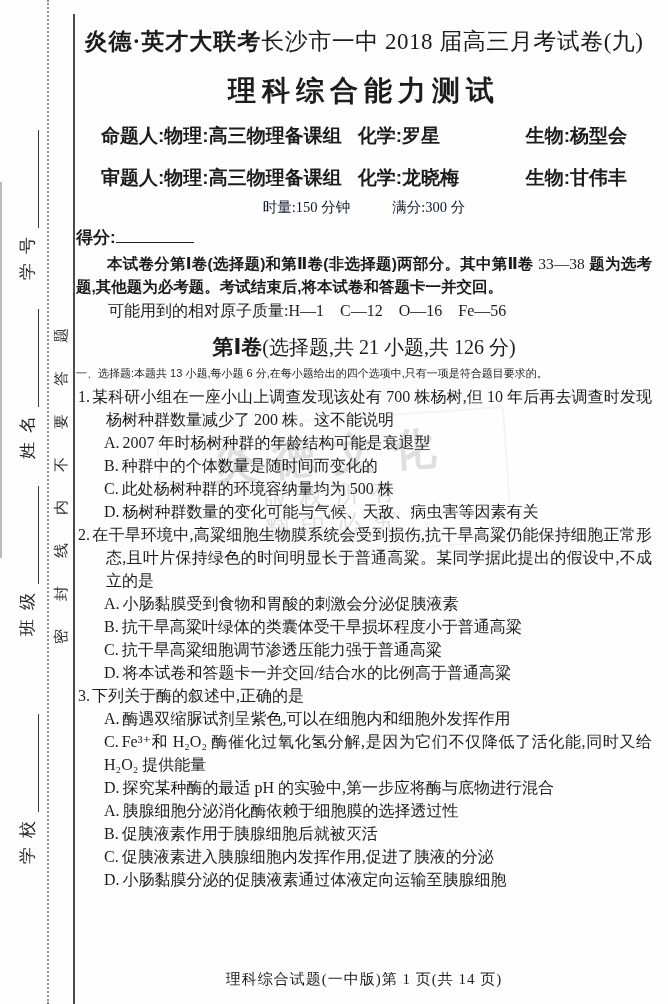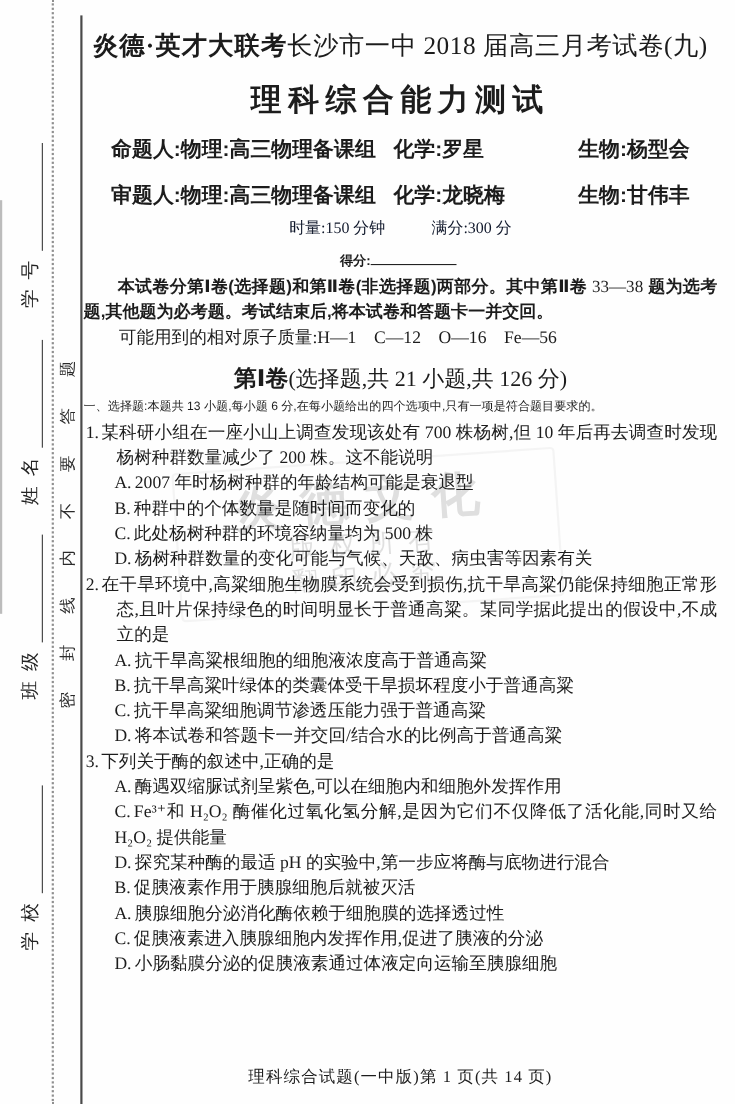--- a/index.html
+++ b/index.html
@@ -73,22 +73,22 @@
     margin-top:13px;
     display:grid; grid-template-columns:auto 152px auto;
     column-gap:26px; row-gap:7px;
     justify-content:center;
     font-weight:700; font-size:19px; white-space:nowrap;gap:16px;
   }
 
   .meta-row { margin-top:7px; text-align:center; font-size:14.5px; color:#0f172a; }
   .meta-row .gap { display:inline-block; width:42px; }
 
-  .score-row { margin-top:9px; text-align:center; padding-right:4px;
-    font-weight:700; font-size:12px; }
+  .score-row { margin-top:9px; text-align:left; padding-right:4px;
+    font-weight:700; font-size:17px; }
   .score-blank { display:inline-block; width:78px; border-bottom:1.6px solid #222; height:14px; }
 
   .notice {
     margin-top:3px; font-weight:700; font-size:15.5px; line-height:23px;
     text-align:justify; text-indent:2em;
   }
   .notice .range { font-family:"Liberation Serif","DejaVu Serif",serif; font-weight:400; }
 
   .atomic { font-size:16px; line-height:23px; text-indent:2em; margin-top:1px; }
 
@@ -192,38 +192,38 @@
       <div class="opt"><span class="opt-label">A.</span><span>2007 年时杨树种群的年龄结构可能是衰退型</span></div>
       <div class="opt"><span class="opt-label">B.</span><span>种群中的个体数量是随时间而变化的</span></div>
       <div class="opt"><span class="opt-label">C.</span><span>此处杨树种群的环境容纳量均为 500 株</span></div>
       <div class="opt"><span class="opt-label">D.</span><span>杨树种群数量的变化可能与气候、天敌、病虫害等因素有关</span></div>
     </div>
 
     <div class="q">
       <div class="q-stem">
         <span class="q-num">2.</span><span>在干旱环境中,高粱细胞生物膜系统会受到损伤,抗干旱高粱仍能保持细胞正常形态,且叶片保持绿色的时间明显长于普通高粱。某同学据此提出的假设中,不成立的是</span>
       </div>
-      <div class="opt"><span class="opt-label">A.</span><span>抗干旱高粱根细胞的细胞液浓度高于普通高粱</span></div>
+      <div class="opt"><span class="opt-label">A.</span><span>小肠黏膜受到食物和胃酸的刺激会分泌促胰液素</span></div>
       <div class="opt"><span class="opt-label">B.</span><span>抗干旱高粱叶绿体的类囊体受干旱损坏程度小于普通高粱</span></div>
       <div class="opt"><span class="opt-label">C.</span><span>抗干旱高粱细胞调节渗透压能力强于普通高粱</span></div>
       <div class="opt"><span class="opt-label">D.</span><span>将本试卷和答题卡一并交回/结合水的比例高于普通高粱</span></div>
     </div>
 
     <div class="q">
       <div class="q-stem">
         <span class="q-num">3.</span><span>下列关于酶的叙述中,正确的是</span>
       </div>
       <div class="opt"><span class="opt-label">A.</span><span>酶遇双缩脲试剂呈紫色,可以在细胞内和细胞外发挥作用</span></div>
       <div class="opt"><span class="opt-label">C.</span><span>Fe³⁺和 H₂O₂ 酶催化过氧化氢分解,是因为它们不仅降低了活化能,同时又给 H₂O₂ 提供能量</span></div>
       <div class="opt"><span class="opt-label">D.</span><span>探究某种酶的最适 pH 的实验中,第一步应将酶与底物进行混合</span></div>
     </div>
 
     <div class="q">
+      <div class="opt"><span class="opt-label">A.</span><span>胰腺细胞分泌消化酶依赖于细胞膜的选择透过性</span></div>
       <div class="opt"><span class="opt-label">B.</span><span>促胰液素作用于胰腺细胞后就被灭活</span></div>
-      <div class="opt"><span class="opt-label">A.</span><span>胰腺细胞分泌消化酶依赖于细胞膜的选择透过性</span></div>
       <div class="opt"><span class="opt-label">C.</span><span>促胰液素进入胰腺细胞内发挥作用,促进了胰液的分泌</span></div>
       <div class="opt"><span class="opt-label">D.</span><span>小肠黏膜分泌的促胰液素通过体液定向运输至胰腺细胞</span></div>
     </div>
 
   </div>
 </div>
 
 <div class="footer">理科综合试题(一中版)第 1 页(共 14 页)</div>
 
 </body></html>

